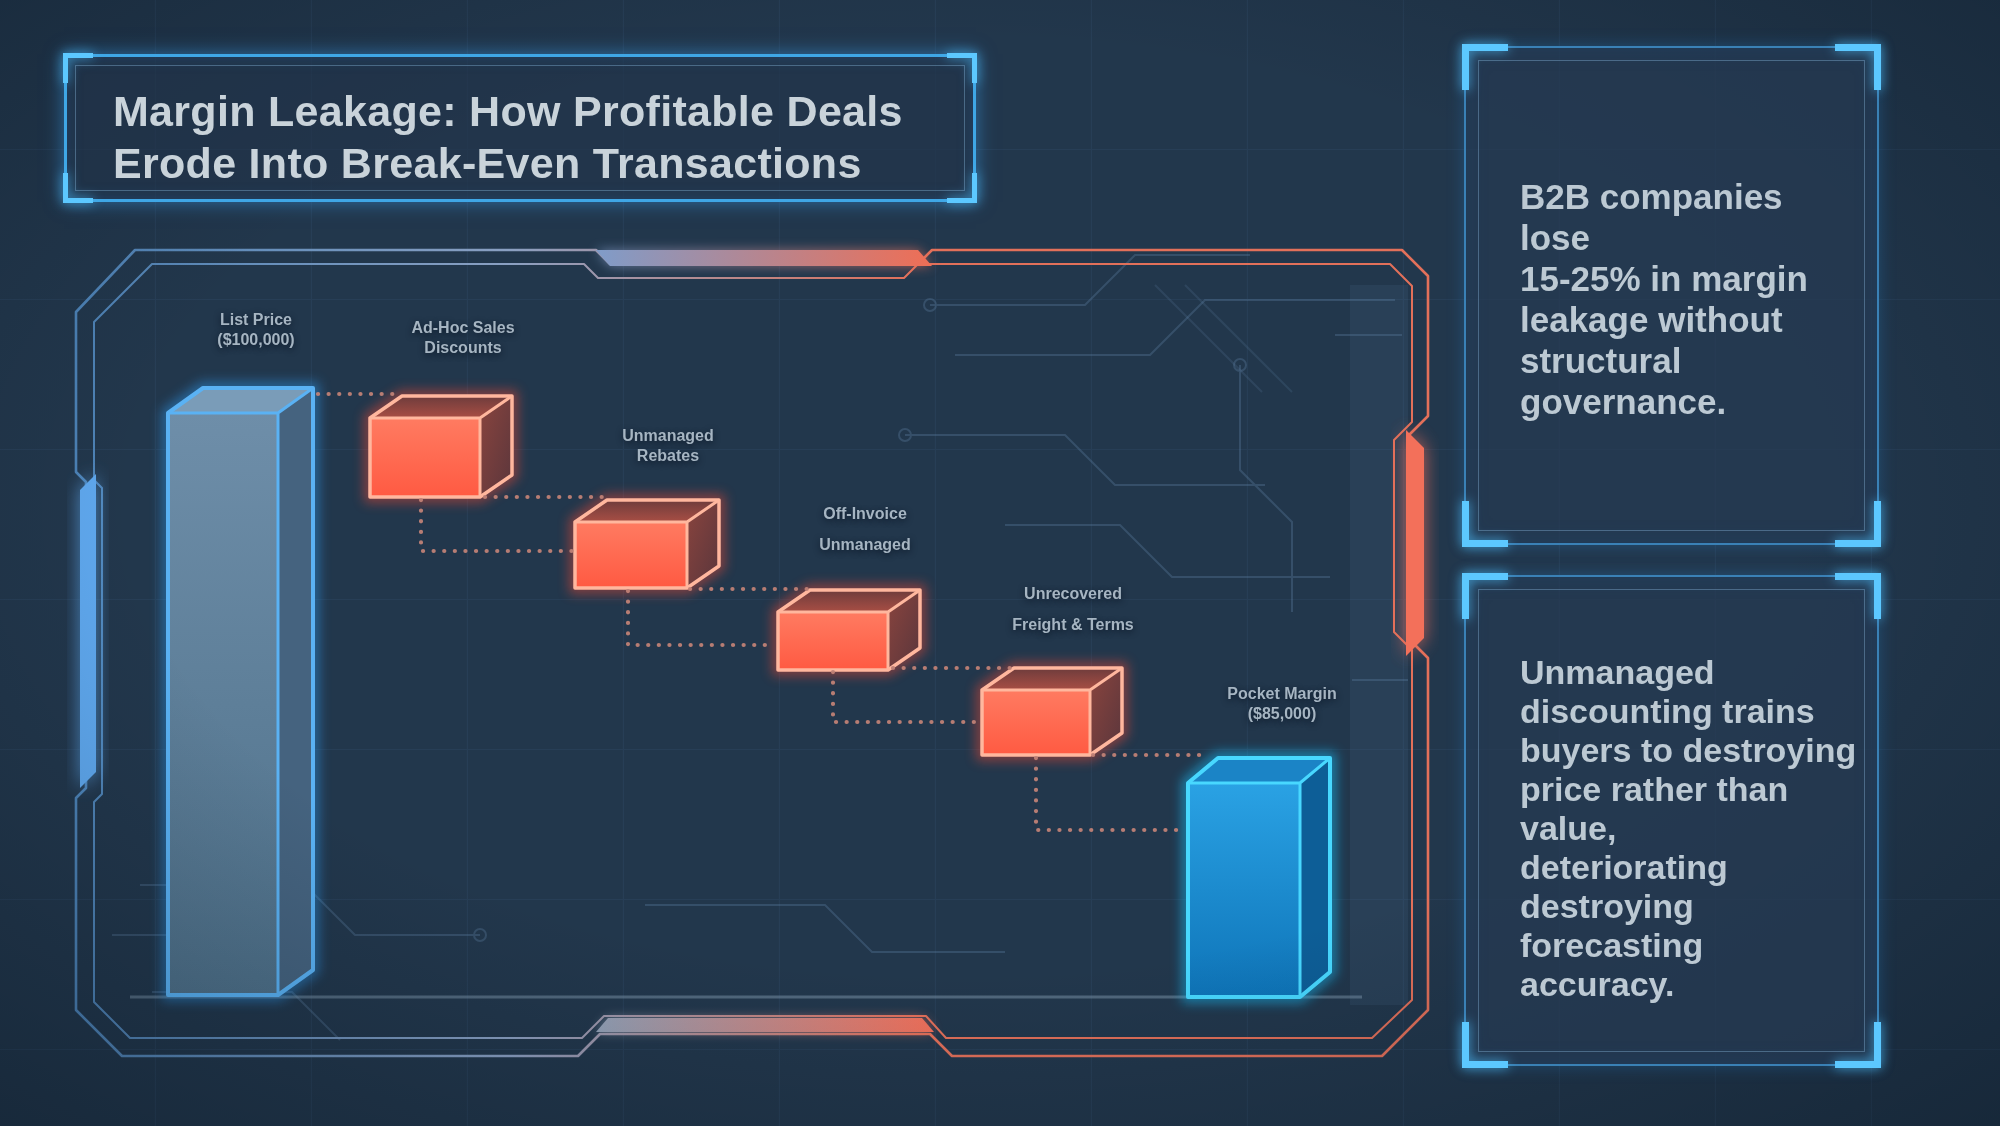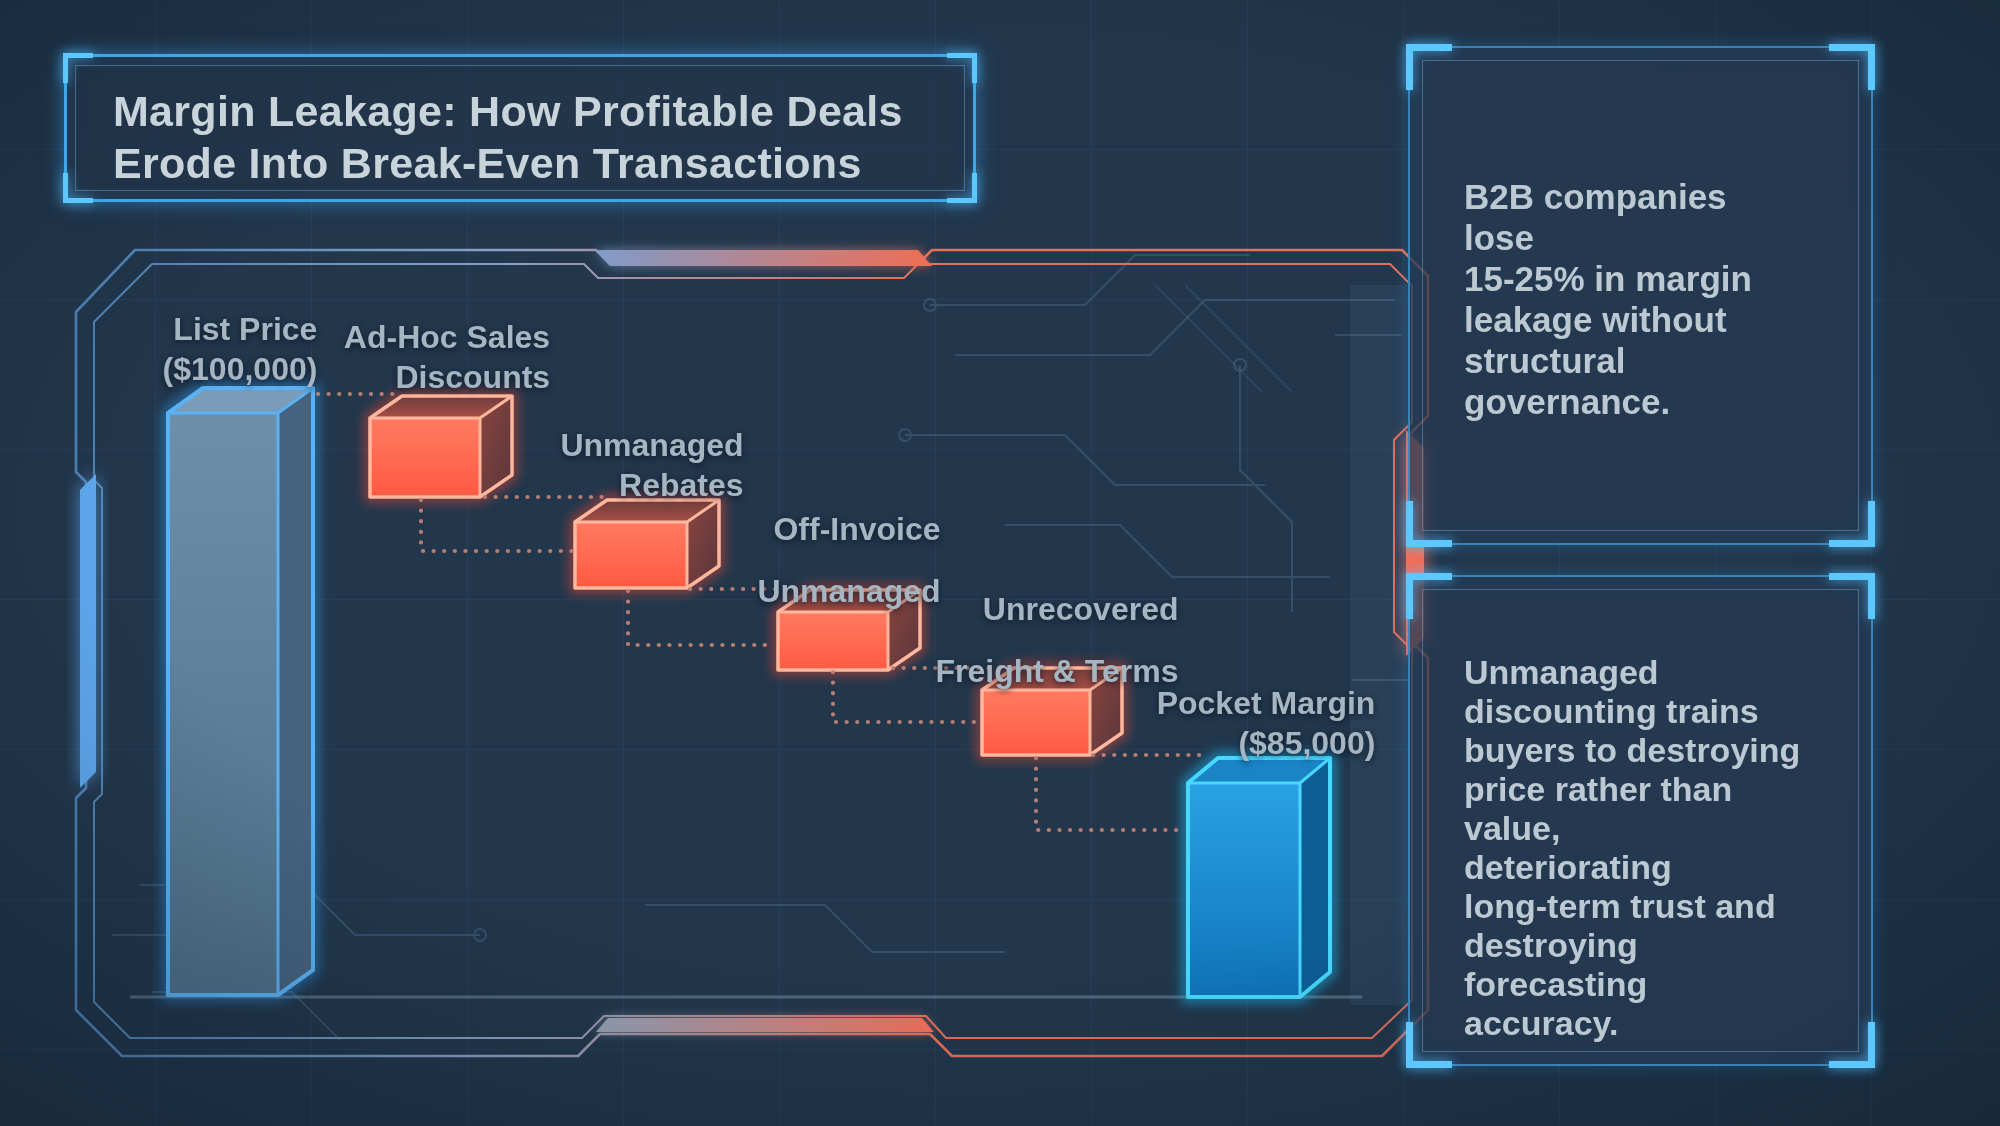--- a/index.html
+++ b/index.html
@@ -22,33 +22,33 @@
   .br.tr{right:-4px;top:-4px;border-right:5px solid #5cc8ff;border-top:5px solid #5cc8ff;}
   .br.bl{left:-4px;bottom:-4px;border-left:5px solid #5cc8ff;border-bottom:5px solid #5cc8ff;}
   .br.brc{right:-4px;bottom:-4px;border-right:5px solid #5cc8ff;border-bottom:5px solid #5cc8ff;}
   .panel .br{width:46px;height:46px;}
   .panel .br.tl,.panel .br.tr{border-top-width:7px;}
   .panel .br.bl,.panel .br.brc{border-bottom-width:7px;}
   .panel .br.tl,.panel .br.bl{border-left-width:7px;}
   .panel .br.tr,.panel .br.brc{border-right-width:7px;}
 
   
-  .panel{position:absolute;left:1408px;width:465px;
+  .panel{position:absolute;left:1464px;width:415px;
     background:rgba(38,58,82,.74);border:2px solid rgba(64,148,208,.8);
     box-shadow:0 0 16px rgba(40,140,220,.30), inset 0 0 22px rgba(28,76,124,.3);padding-left:40px;}
   .panel-1{top:46px;height:499px;}
   .panel-2{top:575px;height:491px;}
   .panel-text{position:absolute;left:54px;font-weight:700;color:#bcc9d3;white-space:nowrap;}
   .panel-1 .panel-text{top:128px;font-size:35px;line-height:41px;}
   .panel-2 .panel-text{top:76px;font-size:34px;line-height:39px;}
 
   
-  .bar-label{position:absolute;transform:translateX(-50%);text-align:right;
-    font-size:32px;font-weight:700;color:#a6b5c2;line-height:1.24;white-space:nowrap;
-    text-shadow:0 2px 6px rgba(8,18,32,.75);}
+  .bar-label{position:absolute;transform:translateX(-50%);text-align:center;
+    font-size:16px;font-weight:700;color:#a6b5c2;line-height:1.24;white-space:nowrap;
+    text-shadow:0 2px 6px rgba(8,18,32,.75);margin-left:16px;}
   .bar-label.spread{line-height:1.95;}
 </style>
 </head>
 <body>
 
 <div class="stage">
 
   <svg width="2000" height="1126" viewBox="0 0 2000 1126">
     <defs>
       <pattern id="grid" width="156" height="150" patternUnits="userSpaceOnUse">
@@ -274,20 +274,19 @@
     <span class="br bl"></span>
     <span class="br brc"></span>
     <div class="inner-line" style="inset:12px"></div>
     <div class="panel-text">
       <div>Unmanaged</div>
       <div>discounting trains</div>
       <div>buyers to destroying</div>
       <div>price rather than</div>
       <div>value,</div>
       <div>deteriorating</div>
-      <div>long-term trust and</div>
       <div>destroying</div>
       <div>forecasting</div>
       <div>accuracy.</div>
     </div>
   </div>
 
 </div>
 
 </body></html>

